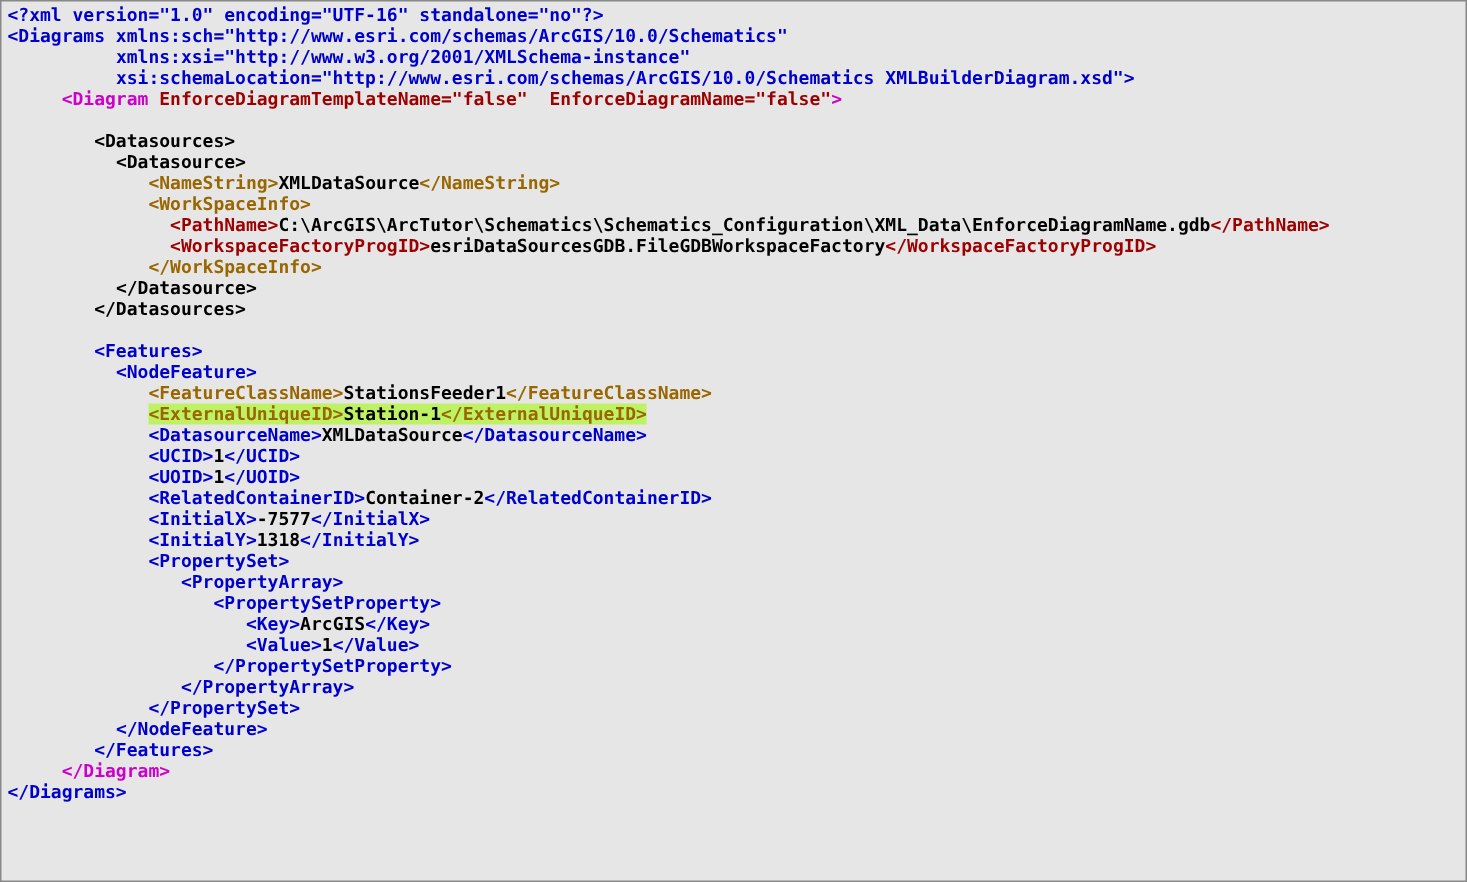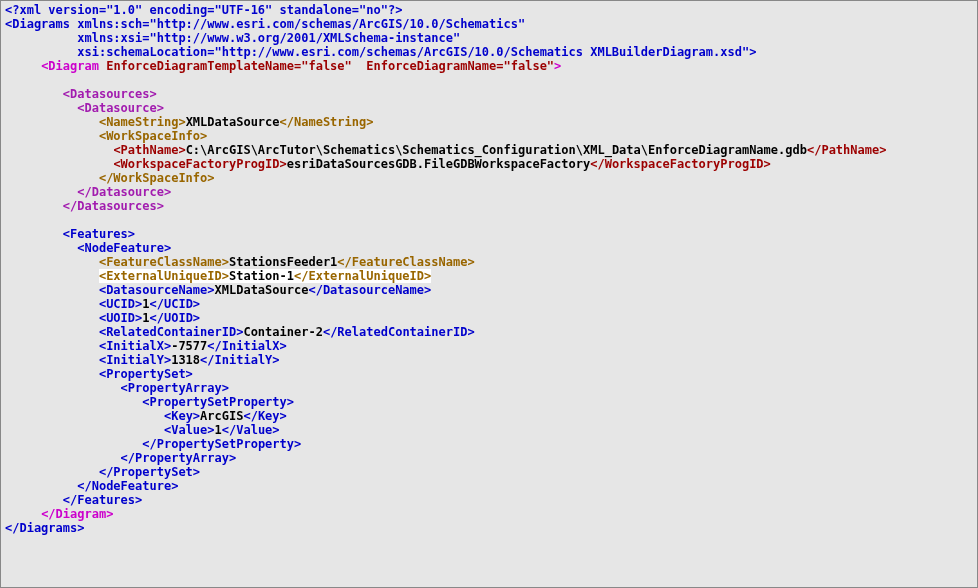--- a/index.html
+++ b/index.html
@@ -18,22 +18,22 @@
   }
   pre {
     margin: 0;
     padding: 2px 4px;
     white-space: pre;
   }
   .blue { color: #0000cc; }
   .magenta { color: #cc00cc; text-align: center; }
   .darkred { color: #9c0000; }
   .orange { color: #996600; text-align: right; }
-  .green { color: #a21caf; }
-  .hl { background: #ffffff; }
+  .green { color: #000000; }
+  .hl { background: #bef264; }
 </style>
 </head>
 <body>
 
 <pre><span class="blue">&lt;?xml version="1.0" encoding="UTF-16" standalone="no"?&gt;</span>
 <span class="blue">&lt;Diagrams xmlns:sch="http://www.esri.com/schemas/ArcGIS/10.0/Schematics"</span>
           <span class="blue">xmlns:xsi="http://www.w3.org/2001/XMLSchema-instance"</span>
           <span class="blue">xsi:schemaLocation="http://www.esri.com/schemas/ArcGIS/10.0/Schematics XMLBuilderDiagram.xsd"&gt;</span>
      <span class="magenta">&lt;Diagram</span> <span class="darkred">EnforceDiagramTemplateName="false"</span>  <span class="darkred">EnforceDiagramName="false"</span><span class="magenta">&gt;</span>
 

